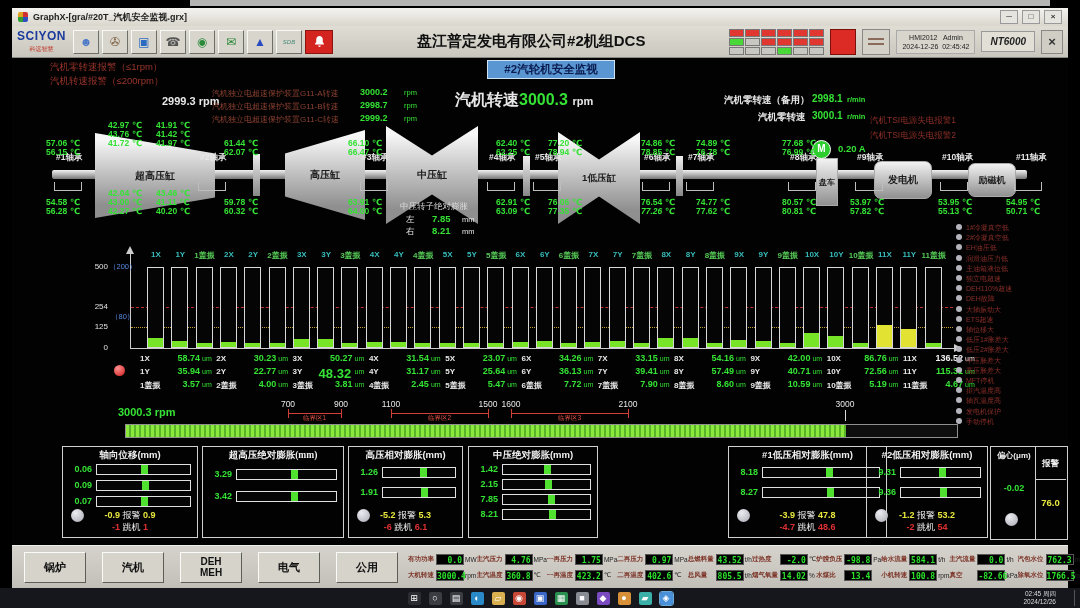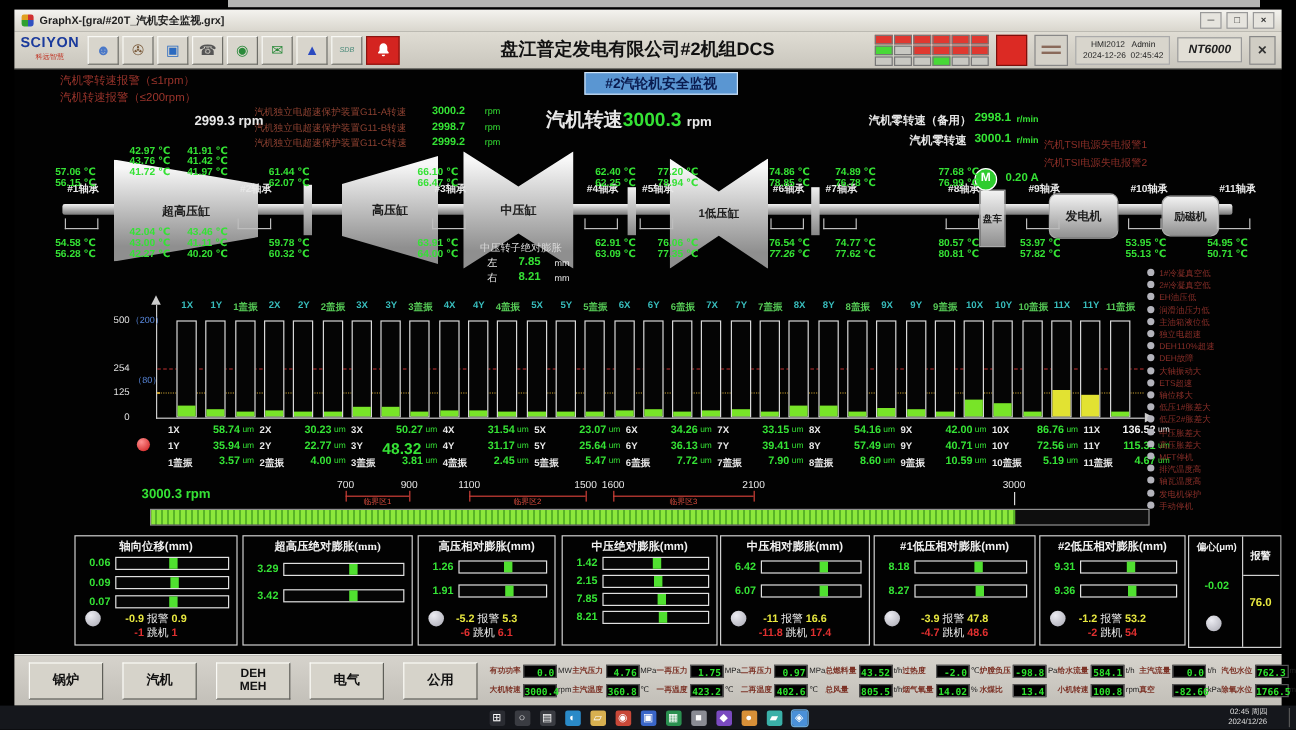--- a/index.html
+++ b/index.html
@@ -603,35 +603,21 @@
         </div>
         <div style="position: absolute; left: 3px; top: 47px; width: 26px; text-align: right; font-size: 9px; font-weight: bold; color: rgb(53, 226, 53);">7.85</div>
         <div style="position: absolute; left: 33px; top: 47px; right: 6px; height: 9px; border: 1px solid rgb(224, 224, 224); background: rgb(5, 5, 5);">
           <div style="position: absolute; left: 55%; top: 0px; bottom: 0px; width: 7px; margin-left: -3px; background: rgb(80, 224, 48);"></div>
         </div>
         <div style="position: absolute; left: 3px; top: 62px; width: 26px; text-align: right; font-size: 9px; font-weight: bold; color: rgb(53, 226, 53);">8.21</div>
         <div style="position: absolute; left: 33px; top: 62px; right: 6px; height: 9px; border: 1px solid rgb(224, 224, 224); background: rgb(5, 5, 5);">
           <div style="position: absolute; left: 56%; top: 0px; bottom: 0px; width: 7px; margin-left: -3px; background: rgb(80, 224, 48);"></div>
         </div>
       </div>
-      <div style="position: absolute; left: 588px; top: 388px; width: 125px; height: 92px; border: 1px solid rgb(208, 208, 208); box-sizing: border-box;">
-        <div style="position: absolute; left: 0px; right: 0px; top: 2px; text-align: center; color: rgb(240, 240, 240); font-weight: bold; font-size: 9.5px;">中压相对膨胀(mm)</div>
-        <div style="position: absolute; left: 3px; top: 20px; width: 26px; text-align: right; font-size: 9px; font-weight: bold; color: rgb(53, 226, 53);">6.42</div>
-        <div style="position: absolute; left: 33px; top: 20px; right: 6px; height: 9px; border: 1px solid rgb(224, 224, 224); background: rgb(5, 5, 5);">
-          <div style="position: absolute; left: 62%; top: 0px; bottom: 0px; width: 7px; margin-left: -3px; background: rgb(80, 224, 48);"></div>
-        </div>
-        <div style="position: absolute; left: 3px; top: 40px; width: 26px; text-align: right; font-size: 9px; font-weight: bold; color: rgb(53, 226, 53);">6.07</div>
-        <div style="position: absolute; left: 33px; top: 40px; right: 6px; height: 9px; border: 1px solid rgb(224, 224, 224); background: rgb(5, 5, 5);">
-          <div style="position: absolute; left: 62%; top: 0px; bottom: 0px; width: 7px; margin-left: -3px; background: rgb(80, 224, 48);"></div>
-        </div>
-        <div style="position: absolute; left: 0px; right: 0px; top: 62px; text-align: center; font-size: 9px; white-space: nowrap;"><span style="color:#e8e840;font-weight:bold;">-11</span> <span style="color:#f0f0f0;">报警</span> <span style="color:#e8e840;font-weight:bold;">16.6</span></div>
-        <div style="position: absolute; left: 0px; right: 0px; top: 74px; text-align: center; font-size: 9px; white-space: nowrap;"><span style="color:#e03030;font-weight:bold;">-11.8</span> <span style="color:#f0f0f0;">跳机</span> <span style="color:#e03030;font-weight:bold;">17.4</span></div>
-        <div style="position: absolute; left: 8px; top: 62px; width: 13px; height: 13px; border-radius: 50%; background: radial-gradient(circle at 35% 30%, rgb(236, 236, 242), rgb(168, 168, 178));"></div>
-      </div>
-      <div style="position: absolute; left: 716px; top: 388px; width: 135px; height: 92px; border: 1px solid rgb(208, 208, 208); box-sizing: border-box;">
+      <div style="position: absolute; left: 716px; top: 388px; width: 159px; height: 92px; border: 1px solid rgb(208, 208, 208); box-sizing: border-box;">
         <div style="position: absolute; left: 0px; right: 0px; top: 2px; text-align: center; color: rgb(240, 240, 240); font-weight: bold; font-size: 9.5px;">#1低压相对膨胀(mm)</div>
         <div style="position: absolute; left: 3px; top: 20px; width: 26px; text-align: right; font-size: 9px; font-weight: bold; color: rgb(53, 226, 53);">8.18</div>
         <div style="position: absolute; left: 33px; top: 20px; right: 6px; height: 9px; border: 1px solid rgb(224, 224, 224); background: rgb(5, 5, 5);">
           <div style="position: absolute; left: 57%; top: 0px; bottom: 0px; width: 7px; margin-left: -3px; background: rgb(80, 224, 48);"></div>
         </div>
         <div style="position: absolute; left: 3px; top: 40px; width: 26px; text-align: right; font-size: 9px; font-weight: bold; color: rgb(53, 226, 53);">8.27</div>
         <div style="position: absolute; left: 33px; top: 40px; right: 6px; height: 9px; border: 1px solid rgb(224, 224, 224); background: rgb(5, 5, 5);">
           <div style="position: absolute; left: 58%; top: 0px; bottom: 0px; width: 7px; margin-left: -3px; background: rgb(80, 224, 48);"></div>
         </div>
         <div style="position: absolute; left: 0px; right: 0px; top: 62px; text-align: center; font-size: 9px; white-space: nowrap;"><span style="color:#e8e840;font-weight:bold;">-3.9</span> <span style="color:#f0f0f0;">报警</span> <span style="color:#e8e840;font-weight:bold;">47.8</span></div>

